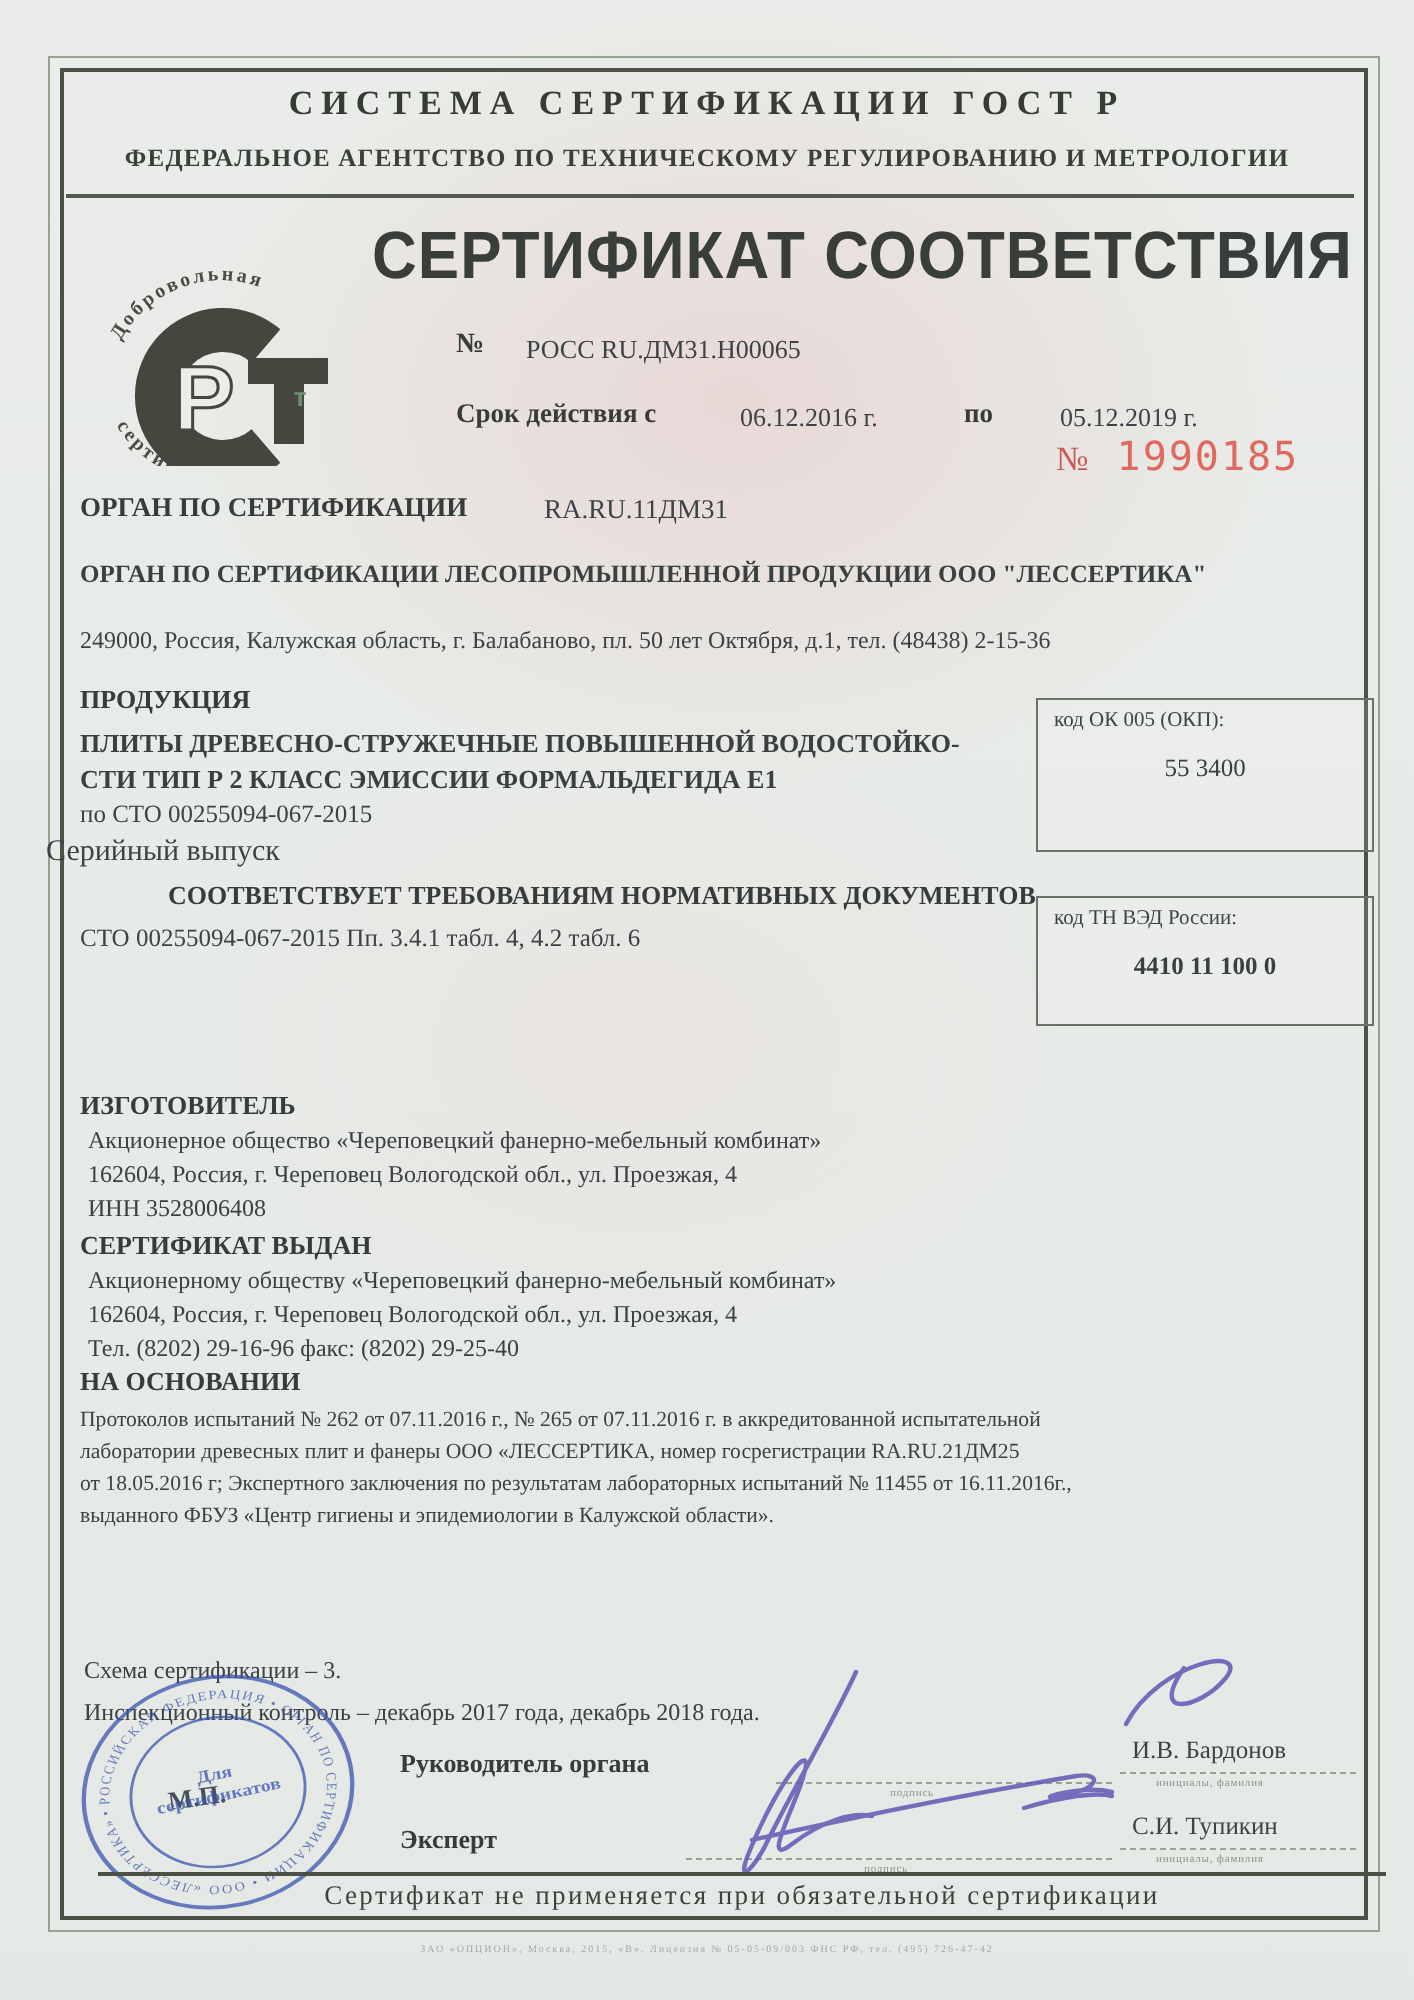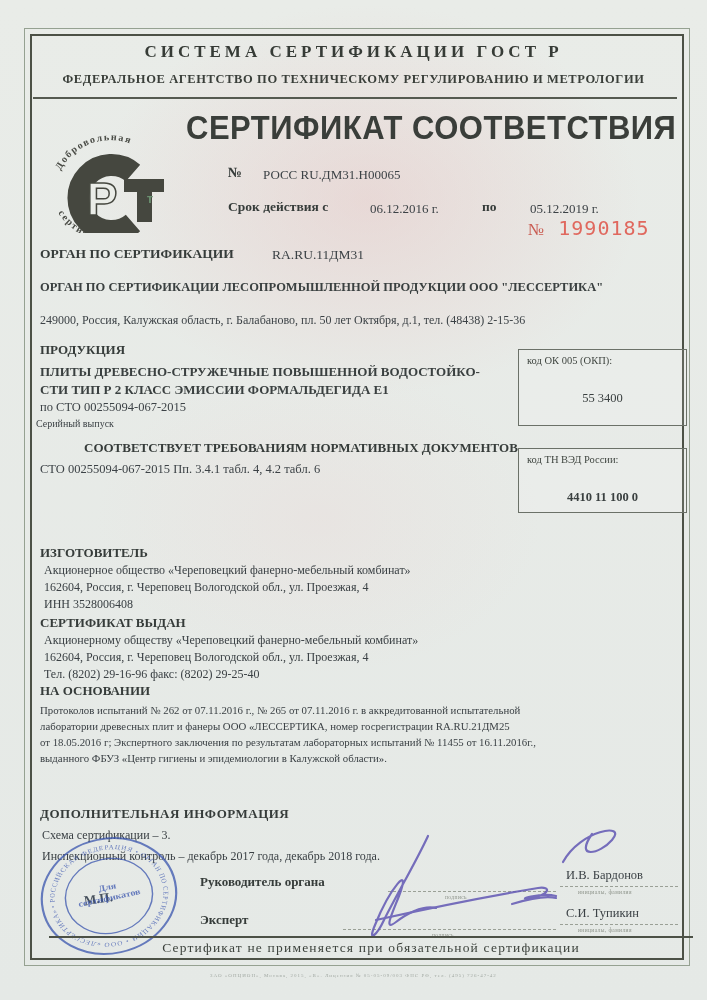--- a/index.html
+++ b/index.html
@@ -20,21 +20,21 @@
   .hrule{left:33px;top:97px;width:644px;height:0;border-top:2px solid #555a50;}
   .doc-title{left:186px;top:110px;font-family:"Liberation Sans","DejaVu Sans",sans-serif;
     font-weight:bold;font-size:31px;letter-spacing:.5px;color:#3a3e3a;transform:scaleY(1.08);}
   .lbl{font-weight:bold;color:#363c3a;}
   .val{color:#3c4246;}
   .red-no{left:528px;top:216px;width:152px;font-family:"DejaVu Sans Mono","Liberation Mono",monospace;
     font-size:20px;color:#e0685e;letter-spacing:1px;}
   .red-no .nosign{font-family:"Liberation Serif",serif;color:#c95c52;font-size:17px;}
   .codebox{left:518px;width:167px;border:1px solid #6b7168;background:rgba(255,255,255,.12);}
   .codebox .cb-label{font-size:10.5px;color:#3e443f;padding:5px 0 0 8px;}
-  .codebox .cb-value{font-size:12.5px;color:#3a4040;text-align:center;margin-top:25px;}
+  .codebox .cb-value{font-size:12.5px;color:#3a4040;text-align:center;margin-top:11px;}
   .smalltext{font-size:12px;line-height:17px;color:#3a4044;}
   .basis{font-size:10.8px;line-height:16.5px;color:#3b4145;}
   .sigline{border-bottom:1px dashed #9aa096;height:0;}
   .hint{font-size:5.5px;color:#8e948b;letter-spacing:.4px;}
   .strip{left:33px;top:936px;width:644px;height:20px;border-top:2px solid #4c5146;
     text-align:center;font-size:13.5px;letter-spacing:1.2px;color:#3c423c;line-height:20px;margin-left:16px;}
   .printinfo{top:973px;font-size:5px;color:#a3aaa4;letter-spacing:1px;}
   .mp{left:84px;top:891px;font-size:13px;font-weight:bold;color:#46505c;transform:rotate(-8deg);}
 </style>
 </head>
@@ -87,21 +87,21 @@
   <div class="abs lbl" style="left:40px;top:342px;font-size:13px;">ПРОДУКЦИЯ</div>
 
   <div class="abs codebox" style="top:349px;height:75px;">
     <div class="cb-label">код ОК 005 (ОКП):</div>
     <div class="cb-value">55 3400</div>
   </div>
 
   <div class="abs" style="left:40px;top:364px;font-size:13px;font-weight:600;color:#3a4040;">ПЛИТЫ ДРЕВЕСНО-СТРУЖЕЧНЫЕ ПОВЫШЕННОЙ ВОДОСТОЙКО-</div>
   <div class="abs" style="left:40px;top:382px;font-size:13px;font-weight:600;color:#3a4040;">СТИ ТИП Р 2  КЛАСС ЭМИССИИ ФОРМАЛЬДЕГИДА Е1</div>
   <div class="abs val" style="left:40px;top:400px;font-size:12.5px;">по СТО 00255094-067-2015</div>
-  <div class="abs val" style="left:36px;top:418px;font-size:10px;">Серийный выпуск</div>
+  <div class="abs val" style="left:23px;top:418px;font-size:15px;">Серийный выпуск</div>
 
   <div class="abs lbl" style="left:40px;top:440px;font-size:13px;margin-left:44px;">СООТВЕТСТВУЕТ ТРЕБОВАНИЯМ НОРМАТИВНЫХ ДОКУМЕНТОВ</div>
 
   <div class="abs codebox" style="top:448px;height:63px;">
     <div class="cb-label">код ТН ВЭД России:</div>
     <div class="cb-value" style="font-weight:600;">4410 11 100 0</div>
   </div>
 
   <div class="abs val" style="left:40px;top:462px;font-size:12.5px;">СТО 00255094-067-2015 Пп. 3.4.1 табл. 4,  4.2 табл. 6</div>
 
@@ -114,21 +114,20 @@
   <div class="abs smalltext" style="left:44px;top:632px;">Акционерному обществу «Череповецкий фанерно-мебельный комбинат»</div>
   <div class="abs smalltext" style="left:44px;top:649px;">162604, Россия, г. Череповец  Вологодской обл., ул. Проезжая, 4</div>
   <div class="abs smalltext" style="left:44px;top:666px;">Тел. (8202) 29-16-96    факс: (8202) 29-25-40</div>
 
   <div class="abs lbl" style="left:40px;top:683px;font-size:13px;">НА ОСНОВАНИИ</div>
   <div class="abs basis" style="left:40px;top:702px;">Протоколов испытаний № 262 от 07.11.2016 г.,  № 265 от 07.11.2016 г. в аккредитованной испытательной</div>
   <div class="abs basis" style="left:40px;top:718px;">лаборатории древесных плит и фанеры ООО «ЛЕССЕРТИКА, номер госрегистрации RA.RU.21ДМ25</div>
   <div class="abs basis" style="left:40px;top:734px;">от 18.05.2016 г; Экспертного заключения  по результатам лабораторных испытаний № 11455 от 16.11.2016г.,</div>
   <div class="abs basis" style="left:40px;top:750px;">выданного ФБУЗ «Центр гигиены и эпидемиологии в Калужской области».</div>
 
-  <div class="abs lbl" style="left:40px;top:806px;font-size:13px;letter-spacing:.5px;">ДОПОЛНИТЕЛЬНАЯ ИНФОРМАЦИЯ</div>
   <div class="abs smalltext" style="left:42px;top:827px;">Схема сертификации – 3.</div>
   <div class="abs smalltext" style="left:42px;top:848px;">Инспекционный контроль – декабрь 2017 года, декабрь 2018 года.</div>
 
   <div class="abs mp">М.П.</div>
 
   <svg class="abs" style="left:36px;top:834px;opacity:.75;transform:rotate(-12deg);" width="146" height="124" viewBox="0 0 160 160" preserveAspectRatio="none">
     <defs>
       <path id="stampArc" d="M 20,80 A 60,60 0 1 1 140,80 A 60,60 0 1 1 20,80"></path>
     </defs>
     <circle cx="80" cy="80" r="74" fill="none" stroke="#3a55ae" stroke-width="2.4"></circle>

